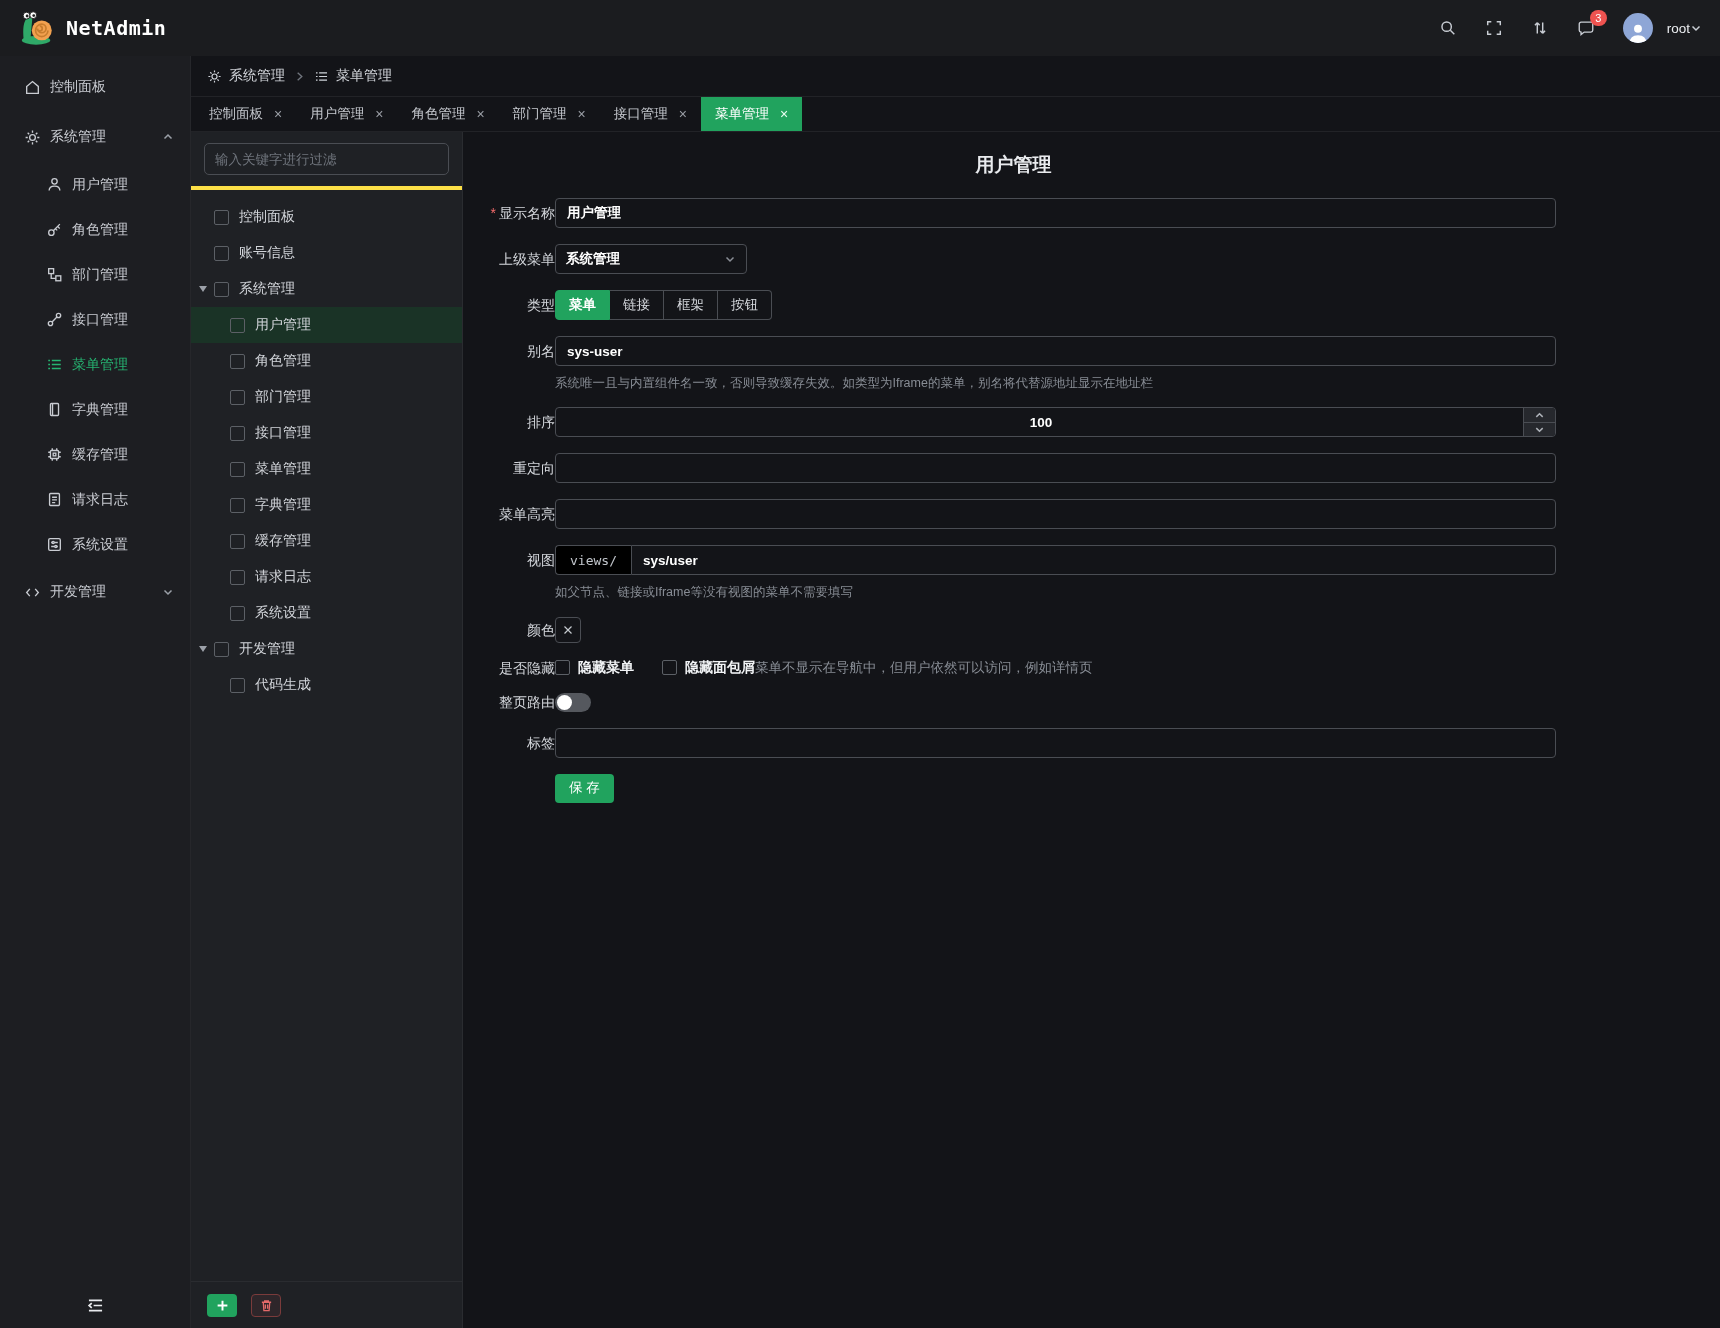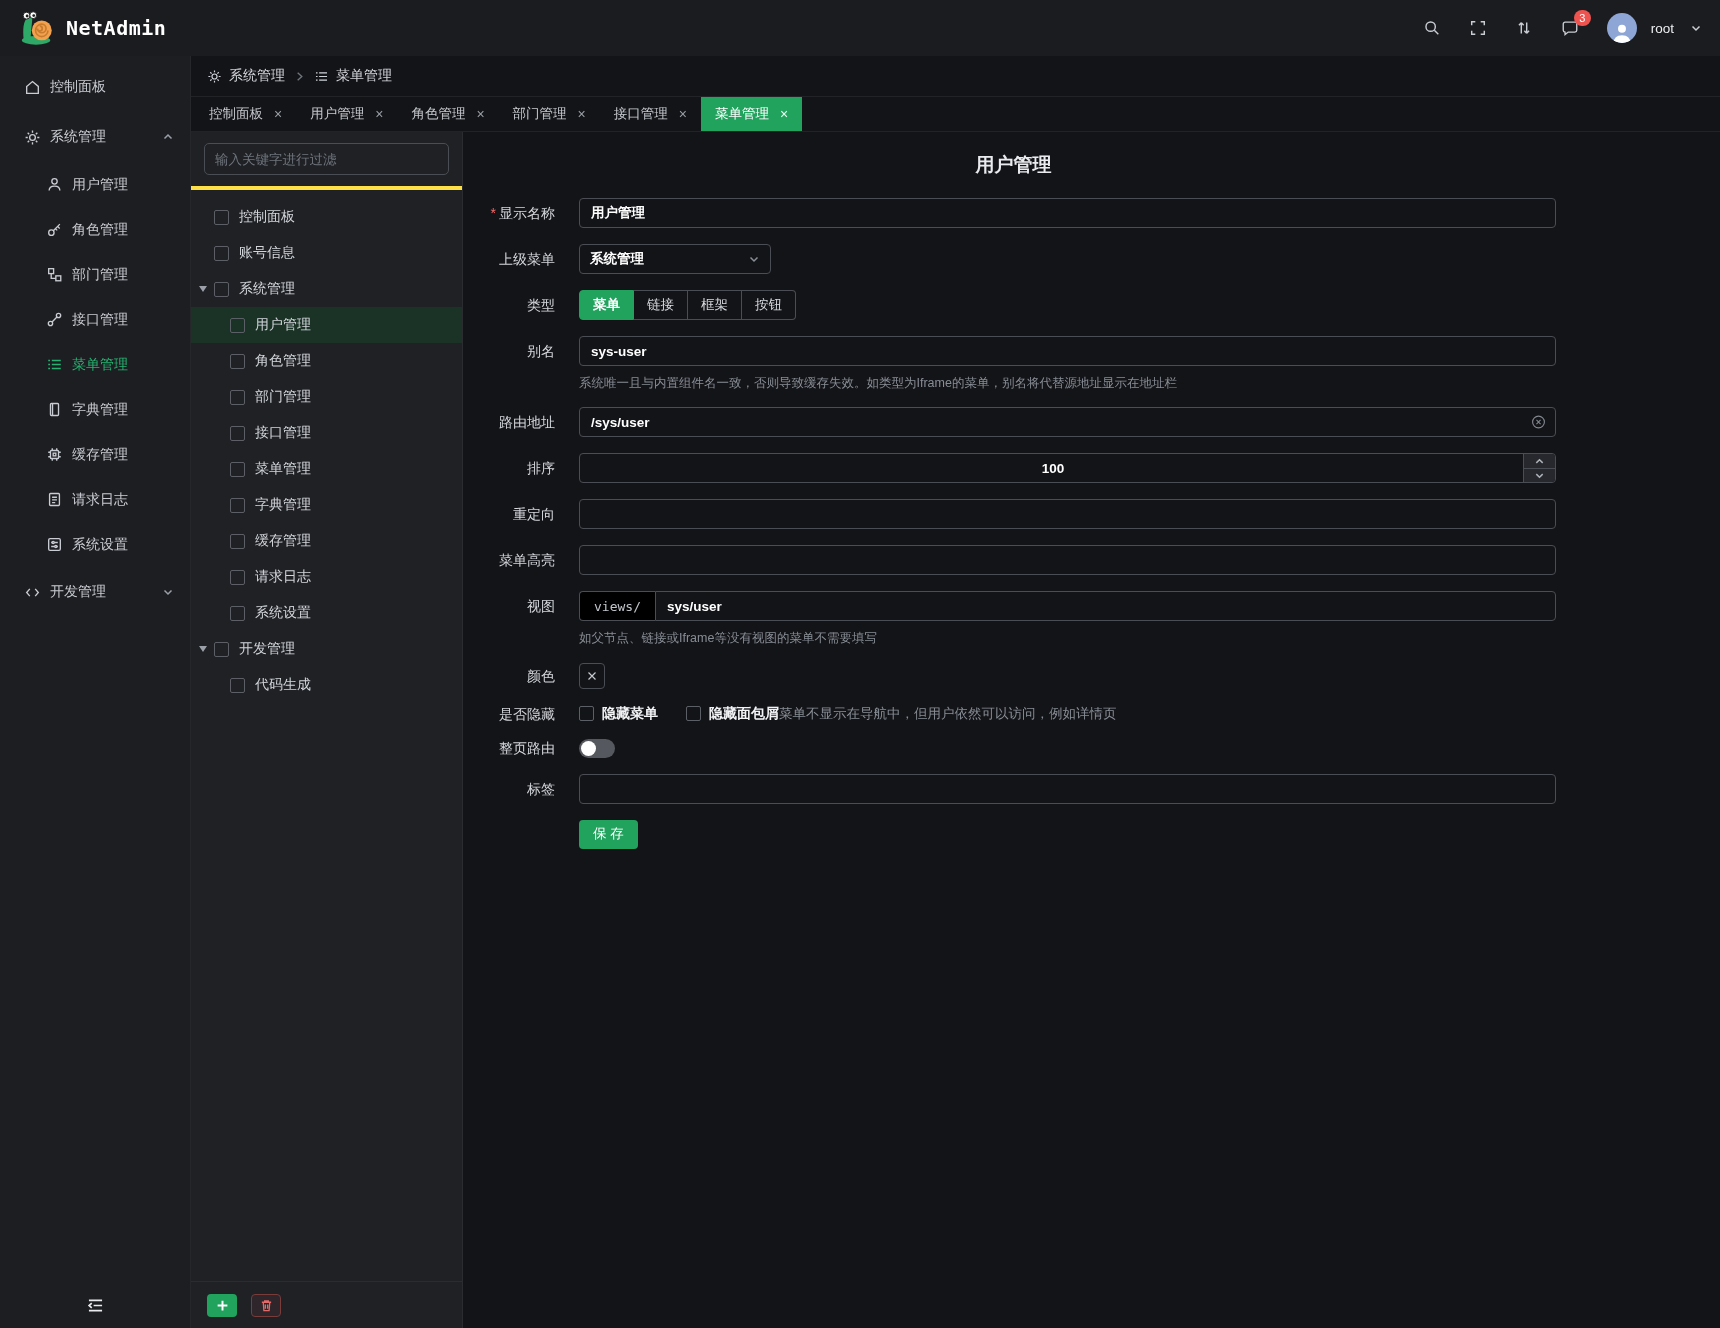--- a/index.html
+++ b/index.html
@@ -14,21 +14,21 @@
   
   .header { height:56px; background:#1b1c1f; display:flex; align-items:center; padding:0 18px; }
   .logo-wrap { display:flex; align-items:center; gap:10px; }
   .app-name { font-family:"DejaVu Sans Mono", monospace; font-weight:bold; font-size:20px; color:#ffffff; letter-spacing:0.5px; }
   .header-right { margin-left:auto; display:flex; align-items:center; gap:28px; color:#c9cdd4; }
   .hicon { width:18px; height:18px; color:#c9cdd4; cursor:pointer; }
   .chat-wrap { position:relative; }
   .badge { position:absolute; top:-9px; right:-12px; background:#ef5350; color:#fff; font-size:11px;
            min-width:17px; height:16px; line-height:16px; text-align:center; border-radius:8px; padding:0 4px; }
   .avatar { width:30px; height:30px; border-radius:50%; background:#8ea6d6; display:flex; align-items:flex-end; justify-content:center; overflow:hidden; }
-  .user-wrap { display:flex; align-items:center; gap:16px; cursor:pointer; margin-left:-14px; }
+  .user-wrap { display:flex; align-items:center; gap:0; cursor:pointer; margin-left:-14px; }
   .user-name { font-size:13.5px; color:#eceef1; }
 
   
   .layout { display:flex; height:1272px;justify-content:center; }
 
   
   .sidebar { width:191px; background:#1d1e22; border-right:1px solid #26272b; display:flex; flex-direction:column; padding-top:6px; }
   .side-item { height:50px; display:flex; align-items:center; padding:0 16px 0 24px; gap:9px; color:#c9ccd2; cursor:pointer; flex-shrink:0; }
   .side-item.child { height:45px; padding-left:46px; }
   .side-item.active { color:#26b371; }
@@ -69,21 +69,21 @@
   .tree-label { margin-left:10px; font-size:14px; white-space:nowrap; }
   .tree-toolbar { border-top:1px solid #2a2c30; height:47px; display:flex; align-items:center; gap:14px; padding-left:16px; flex-shrink:0; }
   .btn-add { width:30px; height:23px; background:#21a35e; border-radius:4px; display:flex; align-items:center; justify-content:center; color:#fff; cursor:pointer; }
   .btn-del { width:30px; height:23px; background:rgba(228,106,106,0.08); border:1px solid #7a3b3b; border-radius:4px; display:flex; align-items:center; justify-content:center; color:#e46a6a; cursor:pointer; }
 
   
   .main { flex:1; min-width:0; padding:6px 164px 0 8px; overflow:hidden; }
   .form-title { text-align:center; font-size:19px; font-weight:bold; color:#e9ebee; margin:14px 0 20px; }
   .frow { display:flex; align-items:center; margin-bottom:16px; }
   .frow.top { align-items:flex-start; }
-  .flabel { width:84px; flex-shrink:0; text-align:right; margin-right:24px; color:#d4d7dc; font-size:14px; line-height:30px; white-space:nowrap; }
+  .flabel { width:84px; flex-shrink:0; text-align:right; margin-right:0; color:#d4d7dc; font-size:14px; line-height:30px; white-space:nowrap; }
   .req { color:#f56c6c; margin-right:3px; }
   .fcontrol { flex:1; min-width:0; }
   .fcontrol.auto { flex:0 0 auto; }
   .text-input { width:100%; height:30px; background:transparent; border:1px solid #4a4d53; border-radius:4px;
                 color:#ffffff; font-weight:bold; font-size:13.5px; padding:0 11px; outline:none; font-family:"Liberation Sans", sans-serif; }
   .hint { font-size:12.5px; color:#888d95; margin-top:9px; line-height:1.3; }
 
   .select { width:192px; height:30px; border:1px solid #4a4d53; border-radius:4px; display:flex; align-items:center;
             justify-content:space-between; padding:0 10px; cursor:pointer; }
   .select-value { color:#fff; font-weight:bold; font-size:13.5px; }
@@ -460,32 +460,20 @@
 
         <div class="frow top">
           <div class="flabel">别名</div>
           <div class="fcontrol">
             <input class="text-input" value="sys-user" style="">
             <div class="hint">系统唯一且与内置组件名一致，否则导致缓存失效。如类型为Iframe的菜单，别名将代替源地址显示在地址栏</div>
           </div>
         </div>
 
 
-        <div class="frow">
-          <div class="flabel">路由地址</div>
-          <div class="fcontrol">
-            <div class="input-wrap">
-              <input class="text-input" value="/sys/user" style="">
-              <svg class="clear-ic" viewBox="0 0 16 16" fill="none" stroke="currentColor" stroke-width="1.2">
-                <circle cx="8" cy="8" r="6.3"></circle>
-                  <path d="M5.8 5.8 L10.2 10.2 M10.2 5.8 L5.8 10.2"></path>
-              </svg>
-            </div>
-          </div>
-        </div>
 
         <div class="frow">
           <div class="flabel">排序</div>
           <div class="fcontrol">
             <div class="num-wrap">
               <input class="text-input num-input" value="100" style="">
               <div class="spinners">
                 <div class="spin up">
                   <svg viewBox="0 0 12 12" fill="none" stroke="currentColor" stroke-width="1.6">
                       <path d="M2.5 7.5 L6 4 L9.5 7.5"></path>

